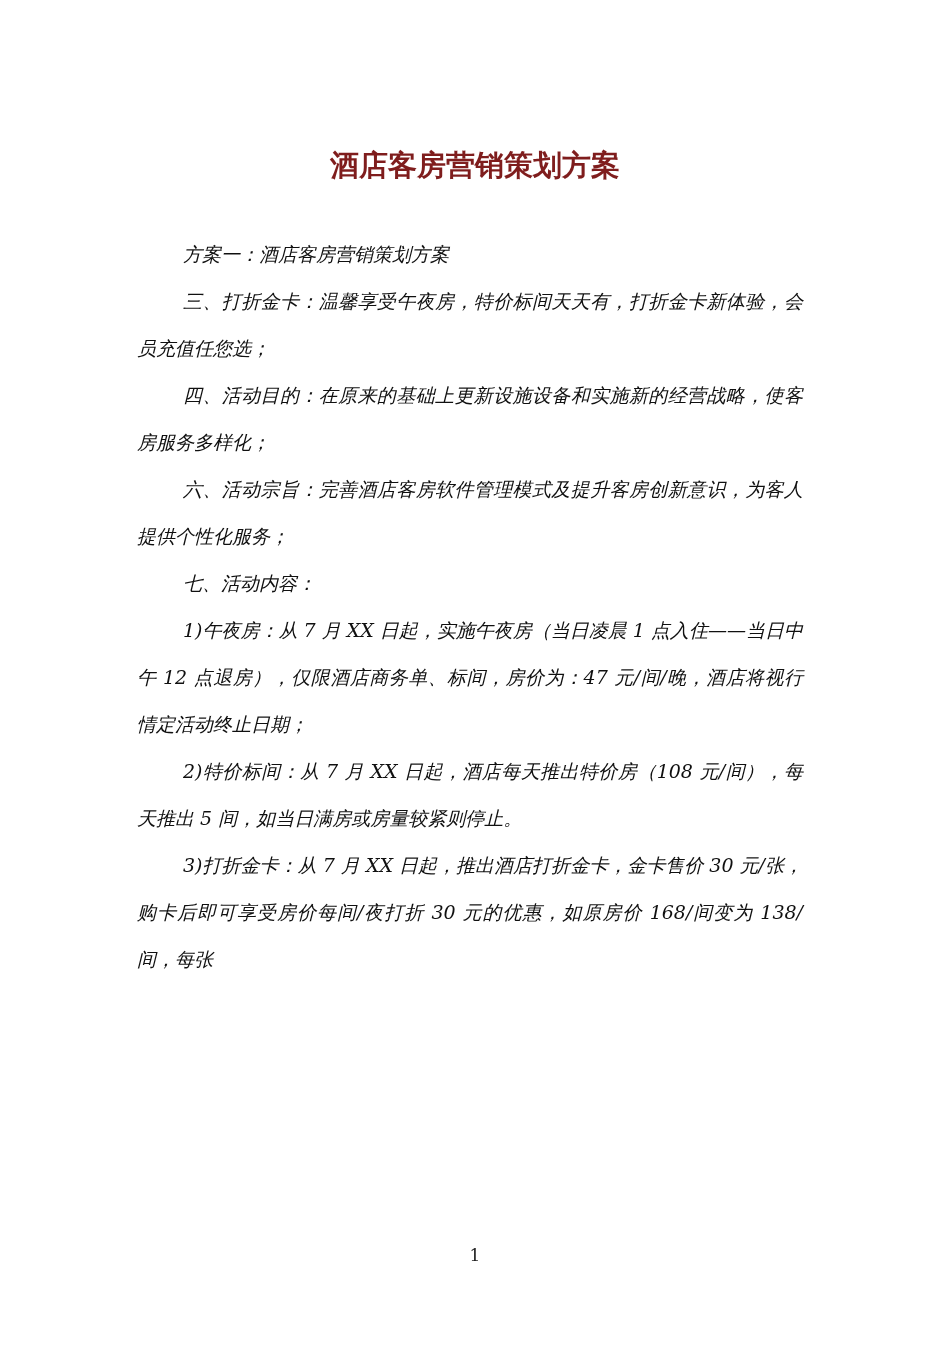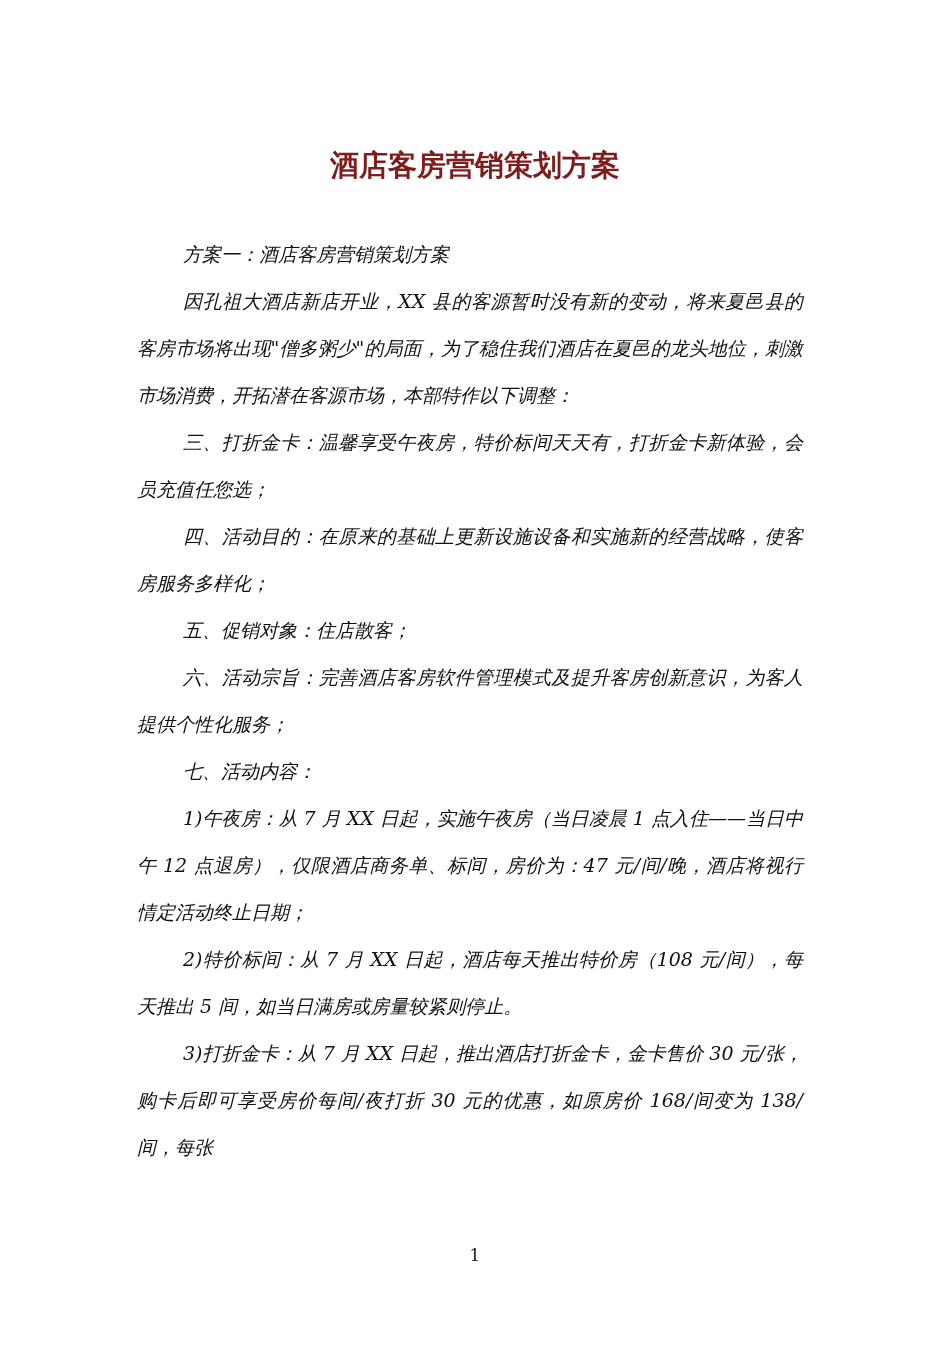--- a/index.html
+++ b/index.html
@@ -56,24 +56,22 @@
   }
 </style>
 </head>
 <body>
 
 <div class="page">
   <h1 class="doc-title">酒店客房营销策划方案</h1>
 
   <div class="doc-body" id="doc-body">
       <p>方案一：酒店客房营销策划方案</p>
-      <p>因孔祖大酒店新店开业，XX 县的客源暂时没有新的变动，将来夏邑县的客房市场将出现"僧多粥少"的局面，为了稳住我们酒店在夏邑的龙头地位，刺激市场消费，开拓潜在客源市场，本部特作以下调整：</p>
       <p>三、打折金卡：温馨享受午夜房，特价标间天天有，打折金卡新体验，会员充值任您选；</p>
       <p>四、活动目的：在原来的基础上更新设施设备和实施新的经营战略，使客房服务多样化；</p>
-      <p>五、促销对象：住店散客；</p>
       <p>六、活动宗旨：完善酒店客房软件管理模式及提升客房创新意识，为客人提供个性化服务；</p>
       <p>七、活动内容：</p>
       <p>1)午夜房：从 7 月 XX 日起，实施午夜房（当日凌晨 1 点入住——当日中午 12 点退房），仅限酒店商务单、标间，房价为：47 元/间/晚，酒店将视行情定活动终止日期；</p>
       <p>2)特价标间：从 7 月 XX 日起，酒店每天推出特价房（108 元/间），每天推出 5 间，如当日满房或房量较紧则停止。</p>
       <p>3)打折金卡：从 7 月 XX 日起，推出酒店打折金卡，金卡售价 30 元/张，购卡后即可享受房价每间/夜打折 30 元的优惠，如原房价 168/间变为 138/间，每张</p>
     </div>
 
   <div class="page-number">1</div>
 </div>
 

